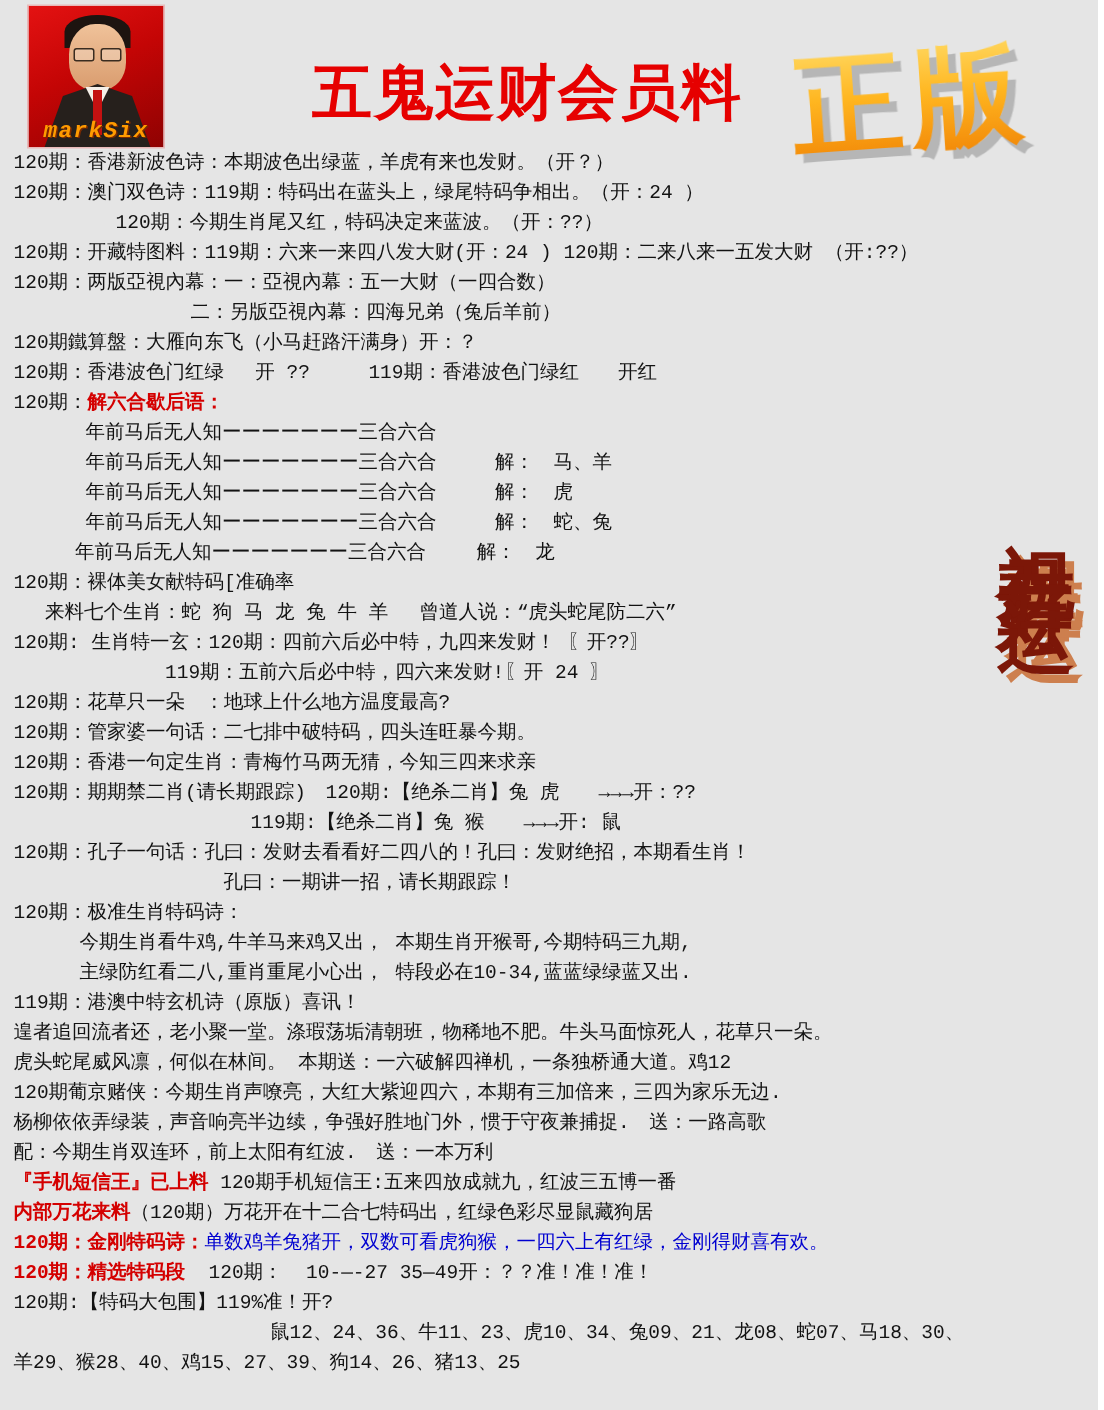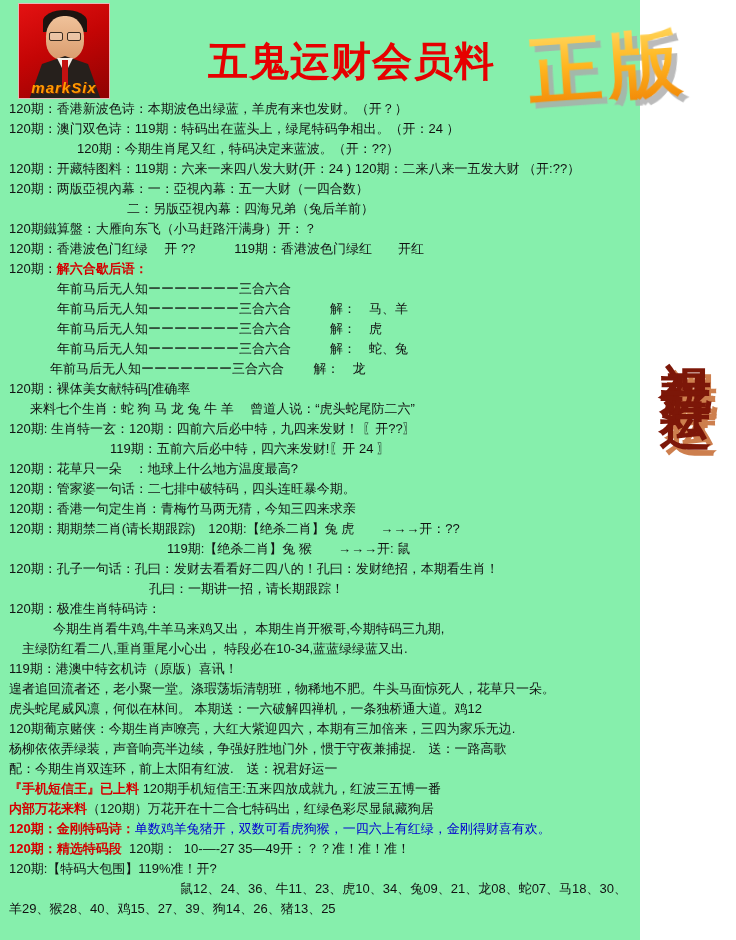--- a/index.html
+++ b/index.html
@@ -1,18 +1,18 @@
 <!DOCTYPE html>
 <html><head>
 <meta charset="utf-8">
 <style>
   html,body{margin:0;padding:0;background:#ffffff;}
   body{width:736px;height:940px;overflow:hidden;
        font-family:"Liberation Sans","DejaVu Sans",sans-serif;}
-  .sheet{position:relative;width:640px;height:940px;background:#86efac;}
+  .sheet{position:relative;width:732px;height:940px;background:#e5e5e5;font-family:Liberation Mono, monospace;}
 
   
   .portrait{position:absolute;left:18px;top:3px;width:92px;height:96px;
     background:linear-gradient(155deg,#e41212 0%,#c40505 45%,#8f0202 100%);
     border:1px solid #e8b9b9;box-sizing:border-box;overflow:hidden;}
   .hair{position:absolute;left:24px;top:6px;width:44px;height:22px;border-radius:50% 50% 0 0;background:#1d1410;}
   .face{position:absolute;left:27px;top:12px;width:38px;height:44px;border-radius:46% 46% 42% 42%;
     background:linear-gradient(180deg,#f0c29a,#d99c6e);}
   .glasses{position:absolute;left:30px;top:28px;width:32px;height:9px;display:flex;gap:4px;}
   .glasses span{flex:1;border:1px solid #3a2c20;border-radius:2px;background:rgba(255,255,255,.25);}
@@ -93,27 +93,27 @@
       <div class="line" style="padding-left: 110px;"><span class="seg-black">119期：五前六后必中特，四六来发财!〖开 24 〗</span></div>
       <div class="line"><span class="seg-black">120期：花草只一朵　：地球上什么地方温度最高?</span></div>
       <div class="line"><span class="seg-black">120期：管家婆一句话：二七排中破特码，四头连旺暴今期。</span></div>
       <div class="line"><span class="seg-black">120期：香港一句定生肖：青梅竹马两无猜，今知三四来求亲</span></div>
       <div class="line"><span class="seg-black">120期：期期禁二肖(请长期跟踪)　120期:【绝杀二肖】兔 虎　　→→→开：??</span></div>
       <div class="line" style="padding-left: 167px;"><span class="seg-black">119期:【绝杀二肖】兔 猴　　→→→开: 鼠</span></div>
       <div class="line"><span class="seg-black">120期：孔子一句话：孔曰：发财去看看好二四八的！孔曰：发财绝招，本期看生肖！</span></div>
       <div class="line" style="padding-left: 149px;"><span class="seg-black">孔曰：一期讲一招，请长期跟踪！</span></div>
       <div class="line"><span class="seg-black">120期：极准生肖特码诗：</span></div>
       <div class="line" style="padding-left: 53px;"><span class="seg-black">今期生肖看牛鸡,牛羊马来鸡又出， 本期生肖开猴哥,今期特码三九期,</span></div>
-      <div class="line" style="padding-left: 22px;"><span class="seg-black">主绿防红看二八,重肖重尾小心出， 特段必在10-34,蓝蓝绿绿蓝又出.</span></div>
+      <div class="line" style="padding-left: 53px;"><span class="seg-black">主绿防红看二八,重肖重尾小心出， 特段必在10-34,蓝蓝绿绿蓝又出.</span></div>
       <div class="line"><span class="seg-black">119期：港澳中特玄机诗（原版）喜讯！</span></div>
       <div class="line"><span class="seg-black">遑者追回流者还，老小聚一堂。涤瑕荡垢清朝班，物稀地不肥。牛头马面惊死人，花草只一朵。</span></div>
       <div class="line"><span class="seg-black">虎头蛇尾威风凛，何似在林间。 本期送：一六破解四禅机，一条独桥通大道。鸡12</span></div>
       <div class="line"><span class="seg-black">120期葡京赌侠：今期生肖声嘹亮，大红大紫迎四六，本期有三加倍来，三四为家乐无边.</span></div>
       <div class="line"><span class="seg-black">杨柳依依弄绿装，声音响亮半边续，争强好胜地门外，惯于守夜兼捕捉.　送：一路高歌</span></div>
-      <div class="line"><span class="seg-black">配：今期生肖双连环，前上太阳有红波.　送：祝君好运一</span></div>
+      <div class="line"><span class="seg-black">配：今期生肖双连环，前上太阳有红波.　送：一本万利</span></div>
       <div class="line"><span class="seg-red bold">『手机短信王』已上料 </span><span class="seg-black">120期手机短信王:五来四放成就九，红波三五博一番</span></div>
       <div class="line"><span class="seg-red bold">内部万花来料</span><span class="seg-black">（120期）万花开在十二合七特码出，红绿色彩尽显鼠藏狗居</span></div>
       <div class="line"><span class="seg-red bold">120期：金刚特码诗：</span><span class="seg-blue">单数鸡羊兔猪开，双数可看虎狗猴，一四六上有红绿，金刚得财喜有欢。</span></div>
       <div class="line"><span class="seg-red bold">120期：精选特码段</span><span class="seg-black">  120期：  10-—-27 35—49开：？？准！准！准！</span></div>
       <div class="line"><span class="seg-black">120期:【特码大包围】119%准！开?</span></div>
       <div class="line" style="padding-left: 180px;"><span class="seg-black">鼠12、24、36、牛11、23、虎10、34、兔09、21、龙08、蛇07、马18、30、</span></div>
       <div class="line"><span class="seg-black">羊29、猴28、40、鸡15、27、39、狗14、26、猪13、25</span></div>
     </div>
 
 </div>

